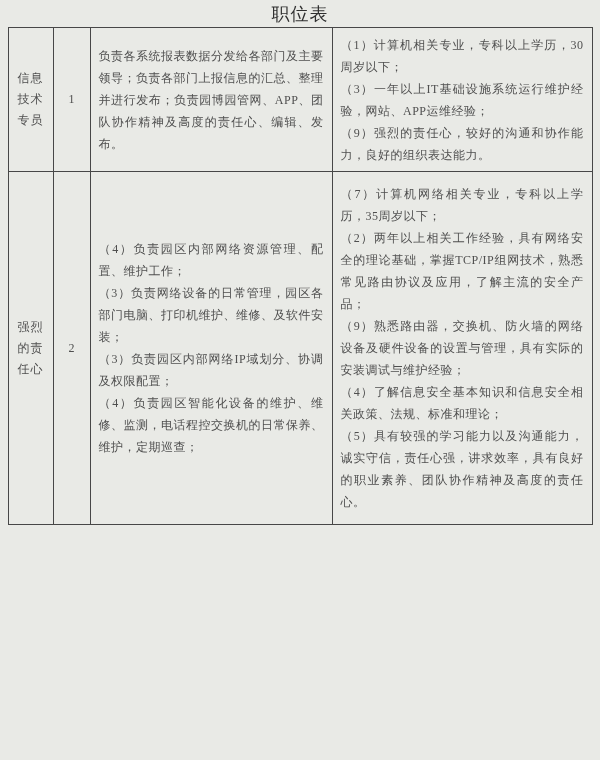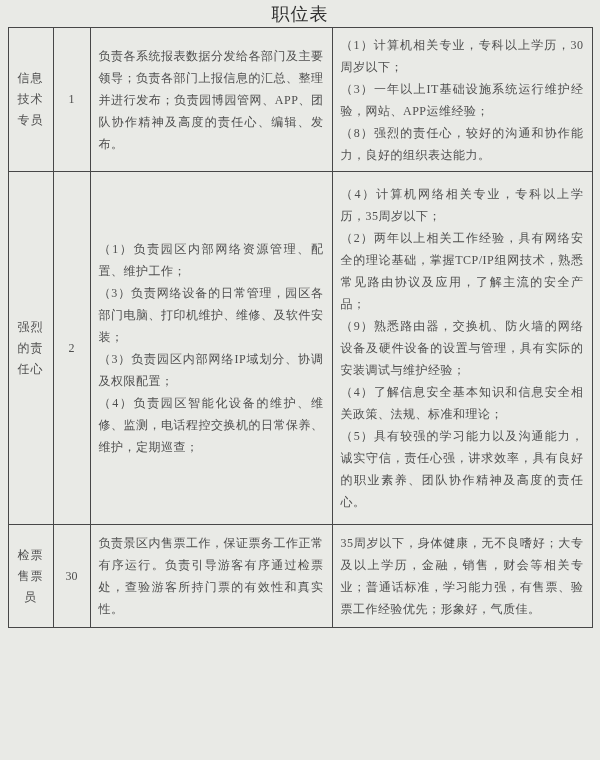--- a/index.html
+++ b/index.html
@@ -79,47 +79,37 @@
 
     <tr class="r1">
       <td class="pos">信息技术专员</td>
       <td class="num">1</td>
       <td class="txt">
         <p>负责各系统报表数据分发给各部门及主要领导；负责各部门上报信息的汇总、整理并进行发布；负责园博园管网、APP、团队协作精神及高度的责任心、编辑、发布。</p>
       </td>
       <td class="txt">
         <p>（1）计算机相关专业，专科以上学历，30周岁以下；</p>
         <p>（3）一年以上IT基础设施系统运行维护经验，网站、APP运维经验；</p>
-        <p>（8）强烈的责任心，较好的沟通和协作能力，良好的组织表达能力。</p>
+        <p>（9）强烈的责任心，较好的沟通和协作能力，良好的组织表达能力。</p>
       </td>
     </tr>
 
     <tr class="r2">
       <td class="pos">强烈的责任心</td>
       <td class="num">2</td>
       <td class="txt">
-        <p>（1）负责园区内部网络资源管理、配置、维护工作；</p>
+        <p>（4）负责园区内部网络资源管理、配置、维护工作；</p>
         <p>（3）负责网络设备的日常管理，园区各部门电脑、打印机维护、维修、及软件安装；</p>
         <p>（3）负责园区内部网络IP域划分、协调及权限配置；</p>
         <p>（4）负责园区智能化设备的维护、维修、监测，电话程控交换机的日常保养、维护，定期巡查；</p>
       </td>
       <td class="txt">
-        <p>（4）计算机网络相关专业，专科以上学历，35周岁以下；</p>
+        <p>（7）计算机网络相关专业，专科以上学历，35周岁以下；</p>
         <p>（2）两年以上相关工作经验，具有网络安全的理论基础，掌握TCP/IP组网技术，熟悉常见路由协议及应用，了解主流的安全产品；</p>
         <p>（9）熟悉路由器，交换机、防火墙的网络设备及硬件设备的设置与管理，具有实际的安装调试与维护经验；</p>
         <p>（4）了解信息安全基本知识和信息安全相关政策、法规、标准和理论；</p>
         <p>（5）具有较强的学习能力以及沟通能力，诚实守信，责任心强，讲求效率，具有良好的职业素养、团队协作精神及高度的责任心。</p>
       </td>
     </tr>
 
 
-    <tr class="r4">
-      <td class="pos">检票售票员</td>
-      <td class="num">30</td>
-      <td class="txt">
-        <p>负责景区内售票工作，保证票务工作正常有序运行。负责引导游客有序通过检票处，查验游客所持门票的有效性和真实性。</p>
-      </td>
-      <td class="txt">
-        <p>35周岁以下，身体健康，无不良嗜好；大专及以上学历，金融，销售，财会等相关专业；普通话标准，学习能力强，有售票、验票工作经验优先；形象好，气质佳。</p>
-      </td>
-    </tr>
   </tbody>
 </table>
 
 </body></html>

